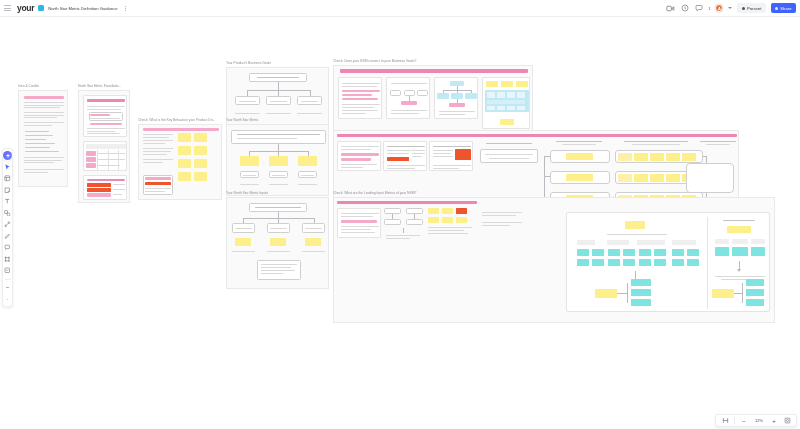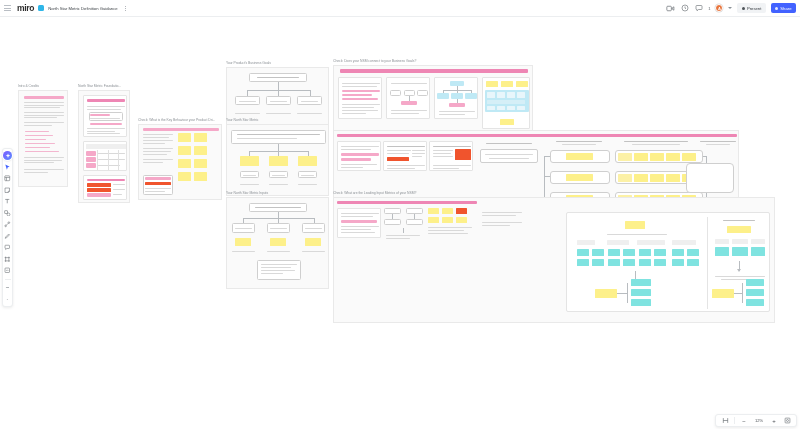--- a/index.html
+++ b/index.html
@@ -110,21 +110,21 @@
 
 <div id="app">
 
   <div class="topbar">
     <div class="tb-left">
       <div class="hamburger">
           <i></i>
           <i></i>
           <i></i>
         </div>
-      <div class="miro-logo">miro</div>
+      <div class="miro-logo">your</div>
       <div class="board-badge"></div>
       <div class="board-title">North Star Metric Definition Guidance</div>
       <div class="kebab">
           <i></i>
           <i></i>
           <i></i>
         </div>
     </div>
 
     <div class="tb-right">

